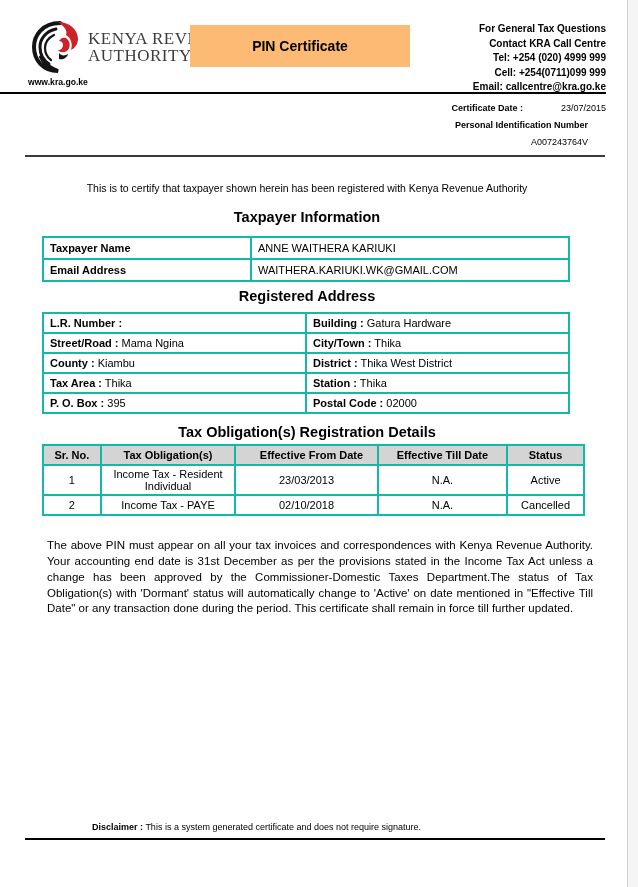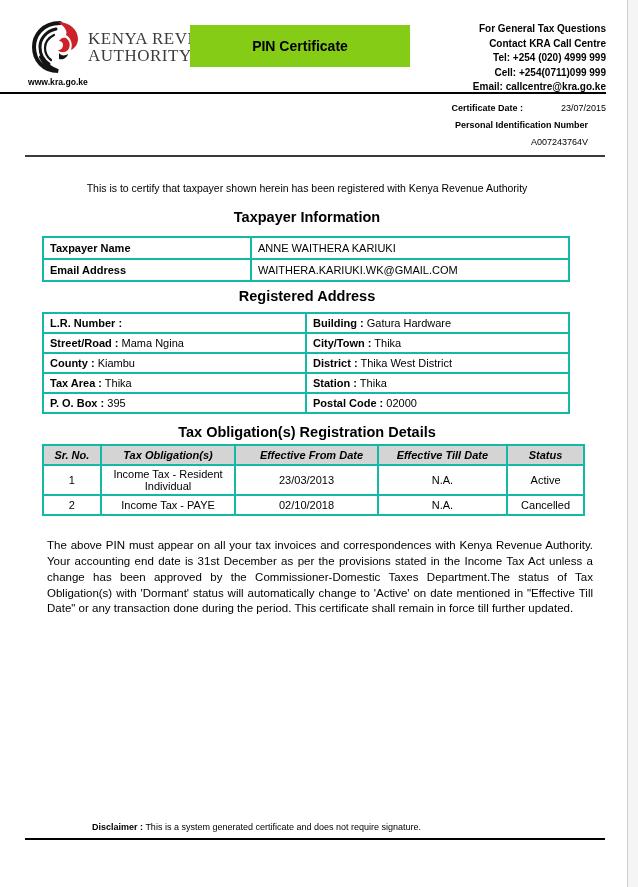--- a/index.html
+++ b/index.html
@@ -16,21 +16,21 @@
 
   
   .logo-block { position: absolute; left: 30px; top: 20px; display: flex; align-items: center; }
   .logo-mark { width: 52px; height: 54px; }
   .logo-text { margin-left: 6px; font-family: "Liberation Serif", serif; color: #3c3c3c; line-height: 1.0; }
   .logo-text .l1 { font-size: 17px; letter-spacing: 0.5px; }
   .logo-text .l2 { font-size: 17px; letter-spacing: 0.5px; }
 
   .title-box {
     position: absolute; left: 190px; top: 25px; width: 220px; height: 42px;
-    background: #84cc16;
+    background: #fdba74;
     display: flex; align-items: center; justify-content: center;
     font-size: 14px; font-weight: bold;
   }
 
   .contact-block {
     position: absolute; left: 410px; top: 22px; width: 196px;
     text-align: right; font-size: 10px; font-weight: bold; line-height: 1.45; padding-left: 48px;
   }
 
   .website { position: absolute; left: 28px; top: 77px; font-size: 8.6px; font-weight: bold; }
@@ -59,21 +59,21 @@
 
   .tbl-taxpayer { position: absolute; left: 42px; top: 236px; width: 528px; }
   .tbl-taxpayer td { height: 22px; }
   .tbl-taxpayer td.lbl { width: 208px; font-weight: bold; }
 
   .tbl-address { position: absolute; left: 42px; top: 312px; width: 528px; }
   .tbl-address td { height: 20px; width: 50%; }
   .tbl-address .lbl { font-weight: bold; }
 
   .tbl-obligations { position: absolute; left: 42px; top: 444px; width: 543px; text-align: center; }
-  .tbl-obligations th { background: #d4d4d4; font-weight: bold; height: 20px; font-style: italic; }
+  .tbl-obligations th { background: #d4d4d4; font-weight: bold; height: 20px; }
   .tbl-obligations td { height: 20px; }
   .col-srno { width: 58px; }
   .col-oblig { width: 135px; }
   .col-from { width: 143px; padding-left: 16px; }
   .col-till { width: 130px; }
   .col-status { width: 77px; }
 
   .notice {
     position: absolute; left: 47px; top: 538px; width: 546px;
     font-size: 11.5px; line-height: 1.38; text-align: justify;

